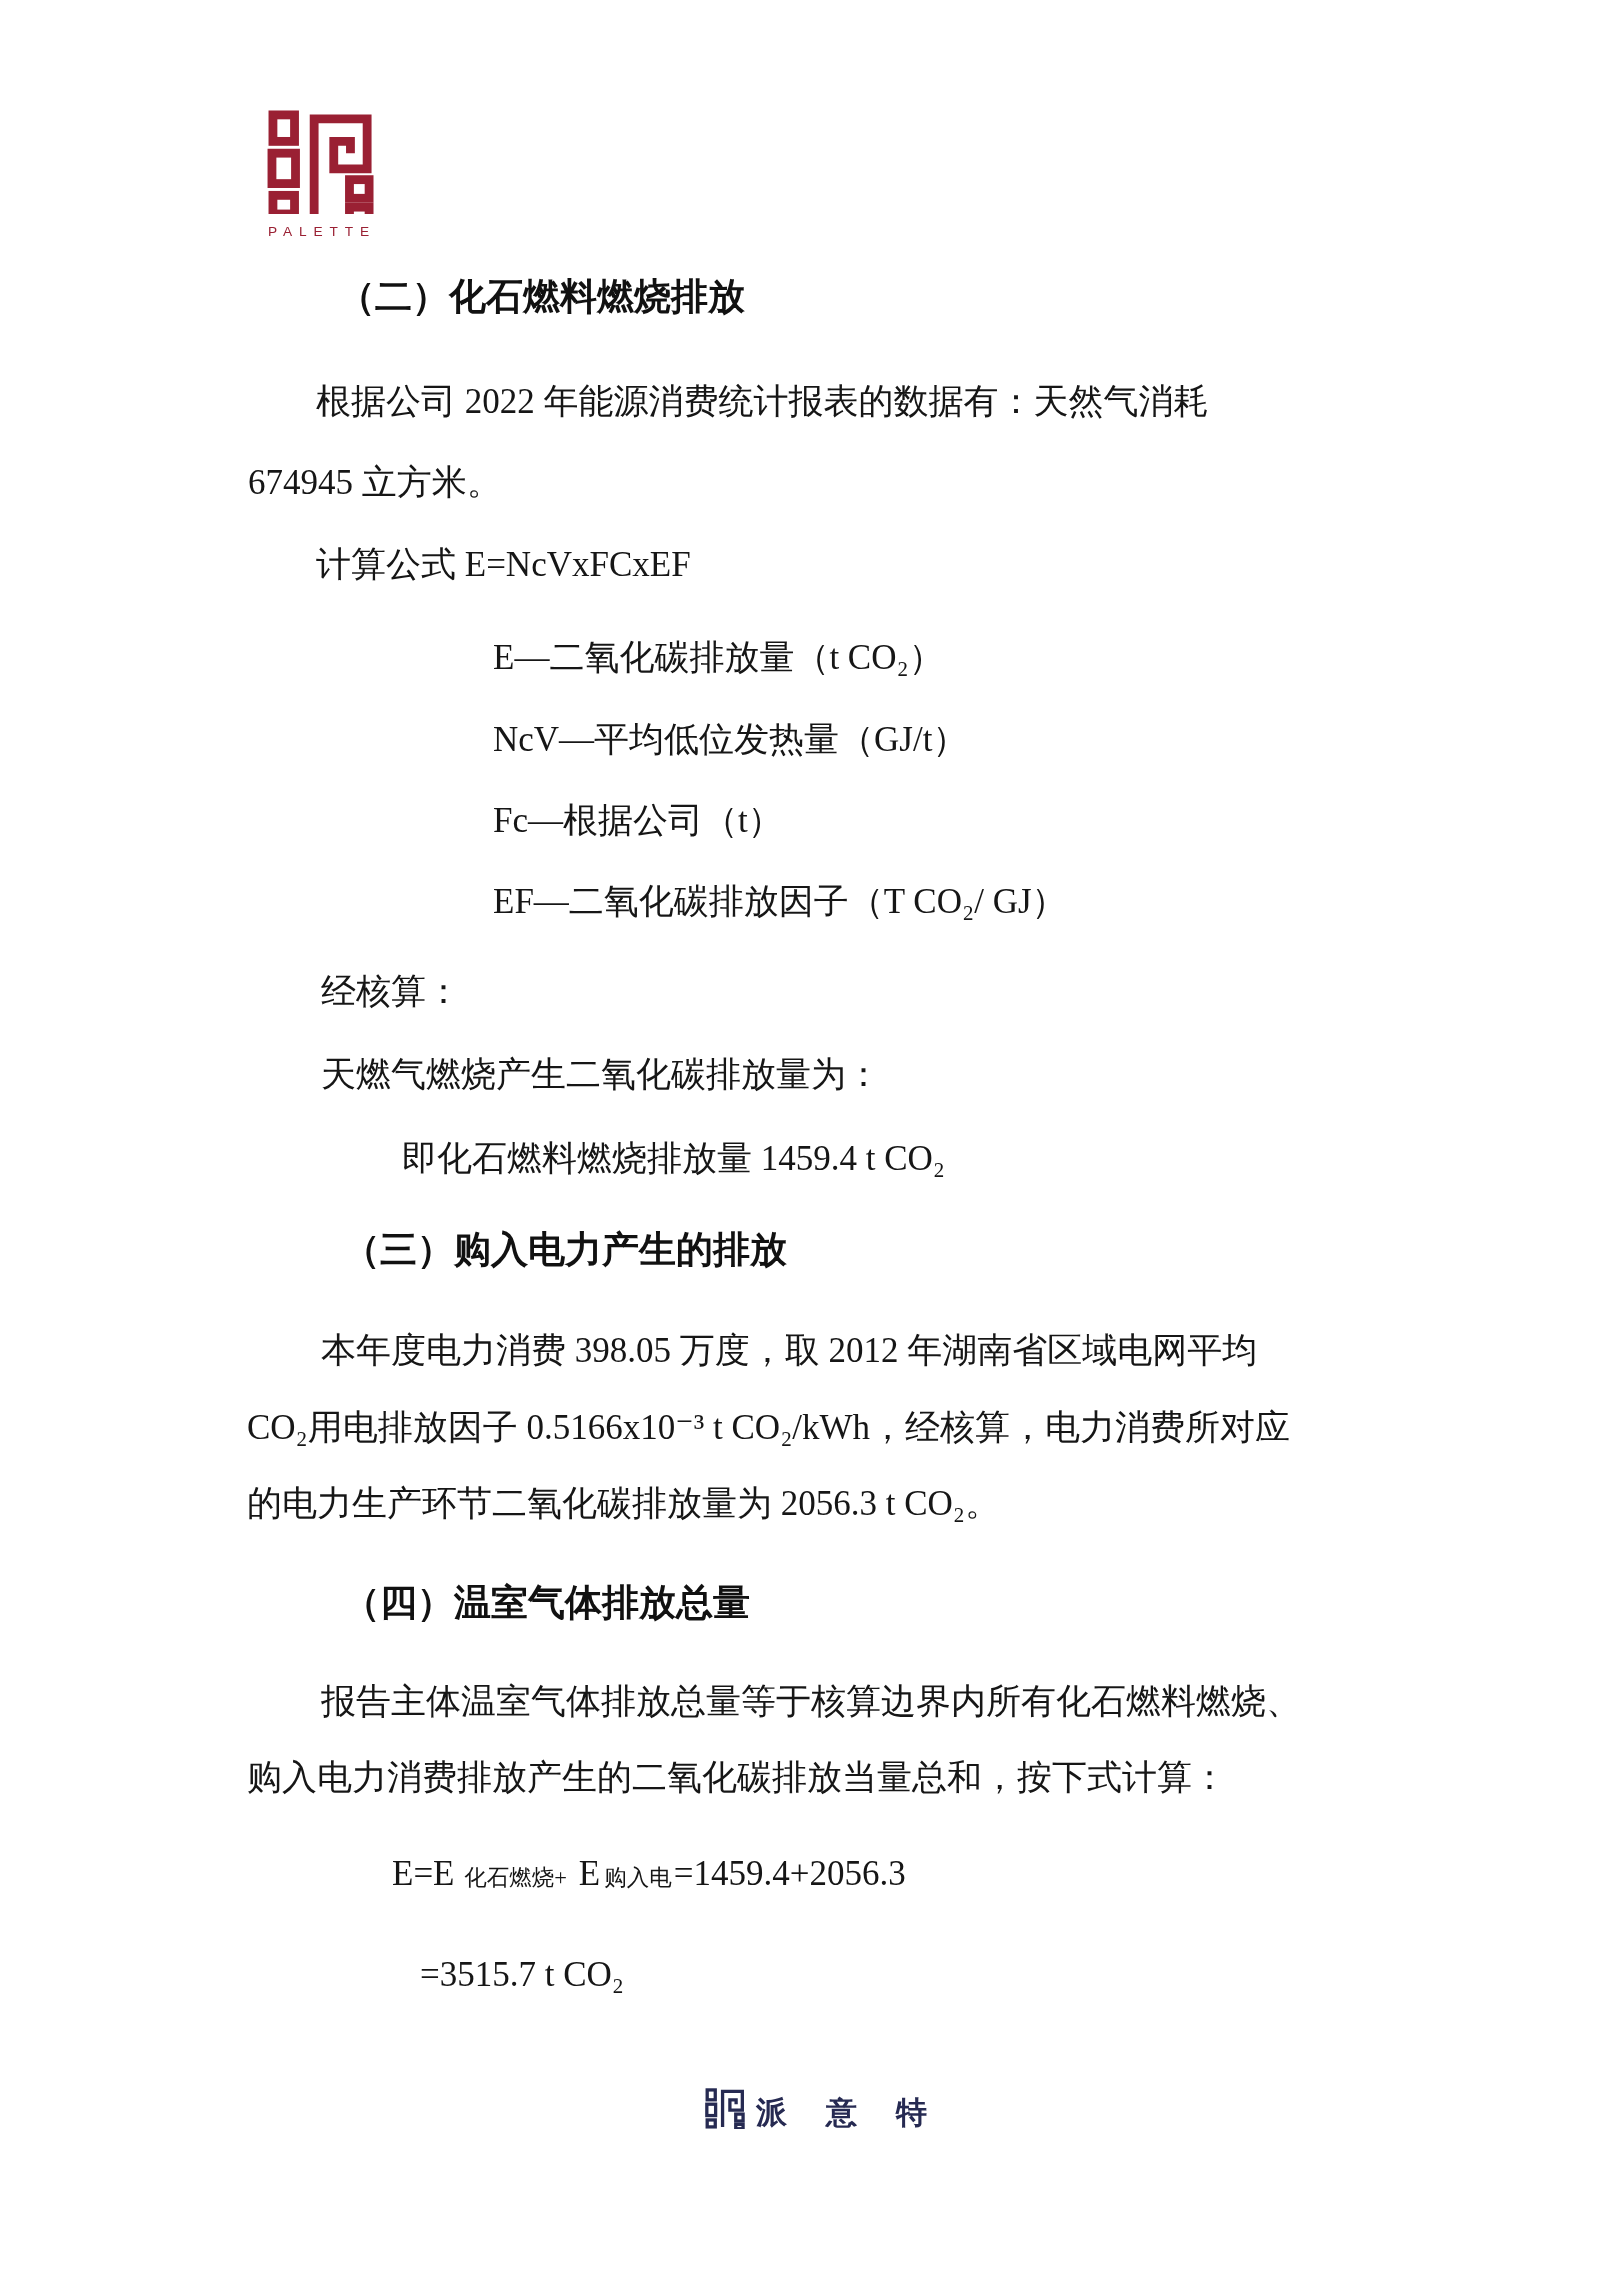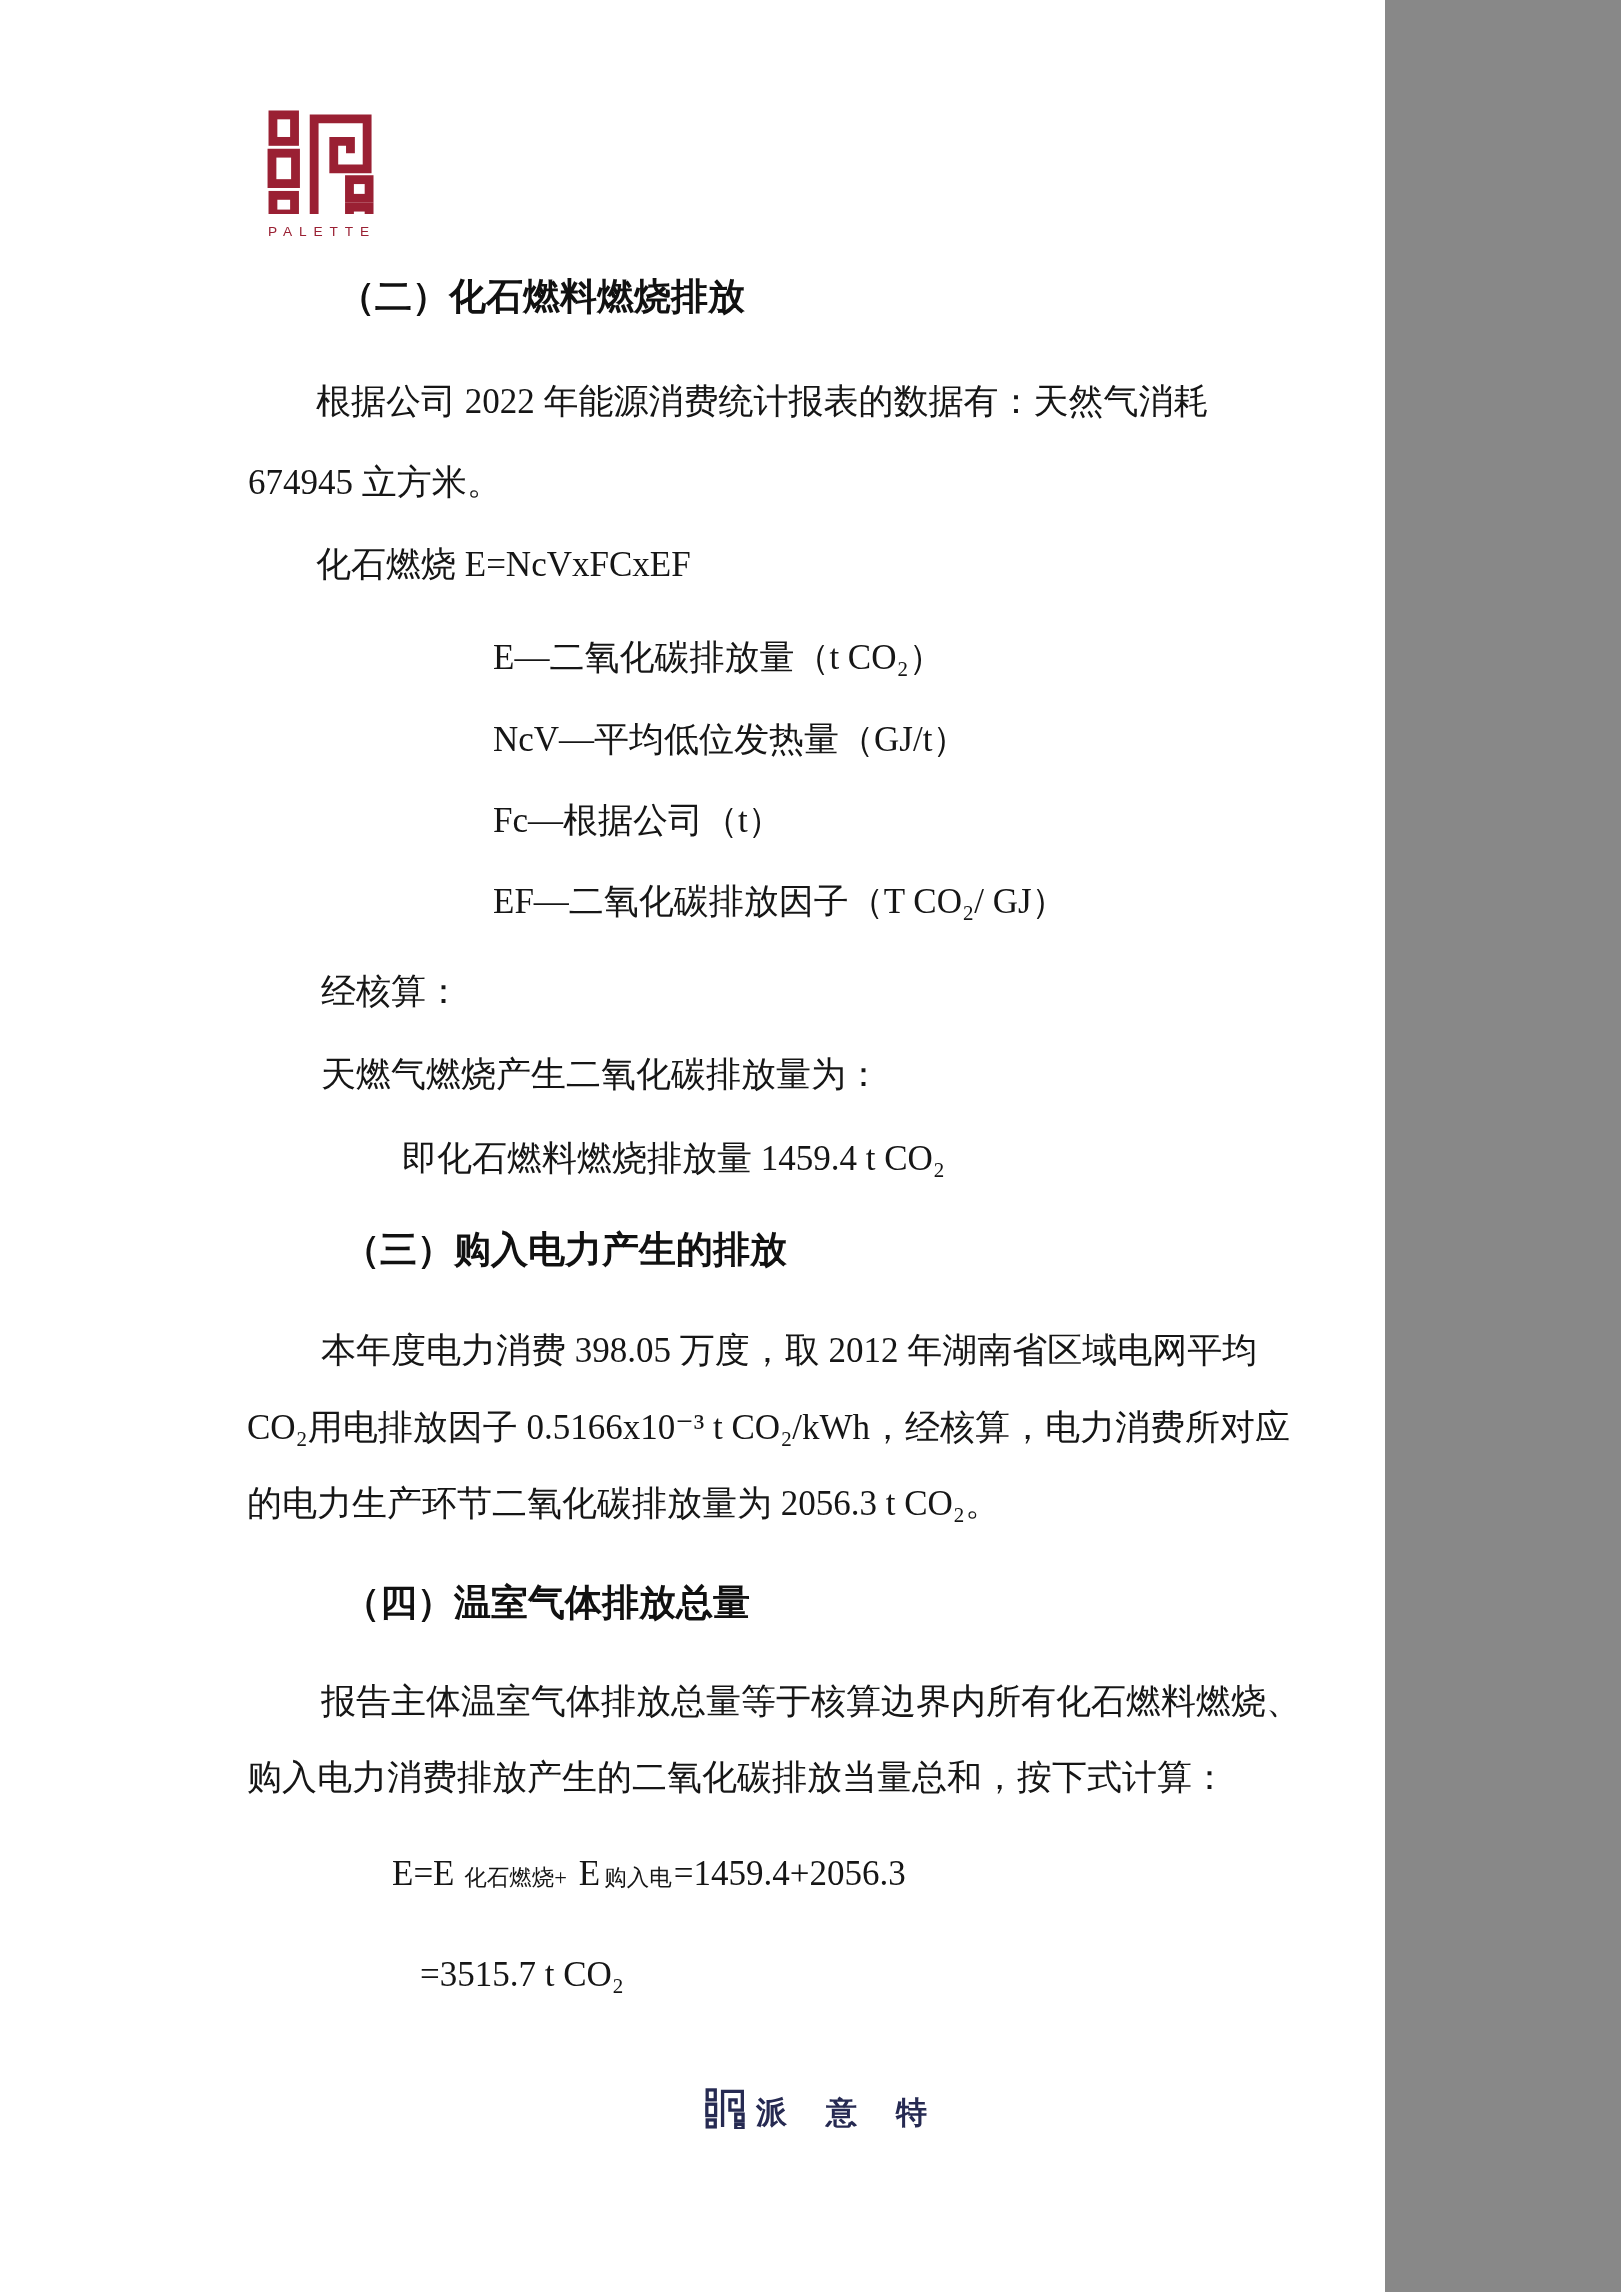--- a/index.html
+++ b/index.html
@@ -1,18 +1,18 @@
 <!DOCTYPE html>
 <html><head>
 <meta charset="utf-8">
 <style>
   html,body{margin:0;padding:0;background:#888;}
   .page{
     position:relative;
-    width:1385px;height:2293px;
+    width:1621px;height:2293px;
     background:#ffffff;
     overflow:hidden;
     font-family:"Liberation Serif","DejaVu Serif",serif;
   }
   .line{
     position:absolute;
     white-space:nowrap;
     font-size:35px;
     color:#161616;
     font-family:"Liberation Serif","DejaVu Serif",serif;
@@ -65,21 +65,21 @@
       </g>
     </svg>
     <div class="logo-word">PALETTE</div>
   </div>
 
   <div class="line heading" style="left:338px;top:272px">（二）化石燃料燃烧排放</div>
 
   <div class="line" style="left:316px;top:378px">根据公司 2022 年能源消费统计报表的数据有：天然气消耗</div>
   <div class="line" style="left:248px;top:459px">674945 立方米。</div>
 
-  <div class="line" style="left:316px;top:541px">化石燃烧 E=NcVxFCxEF</div>
+  <div class="line" style="left:316px;top:541px">计算公式 E=NcVxFCxEF</div>
 
   <div class="line" style="left:493px;top:634px">E—二氧化碳排放量（t CO₂）</div>
   <div class="line" style="left:493px;top:716px">NcV—平均低位发热量（GJ/t）</div>
   <div class="line" style="left:493px;top:797px">Fc—根据公司（t）</div>
   <div class="line" style="left:493px;top:878px">EF—二氧化碳排放因子（T CO₂/ GJ）</div>
 
   <div class="line" style="left:321px;top:968px">经核算：</div>
   <div class="line" style="left:321px;top:1051px">天燃气燃烧产生二氧化碳排放量为：</div>
   <div class="line" style="left:402px;top:1135px">即化石燃料燃烧排放量 1459.4 t CO₂</div>
 

